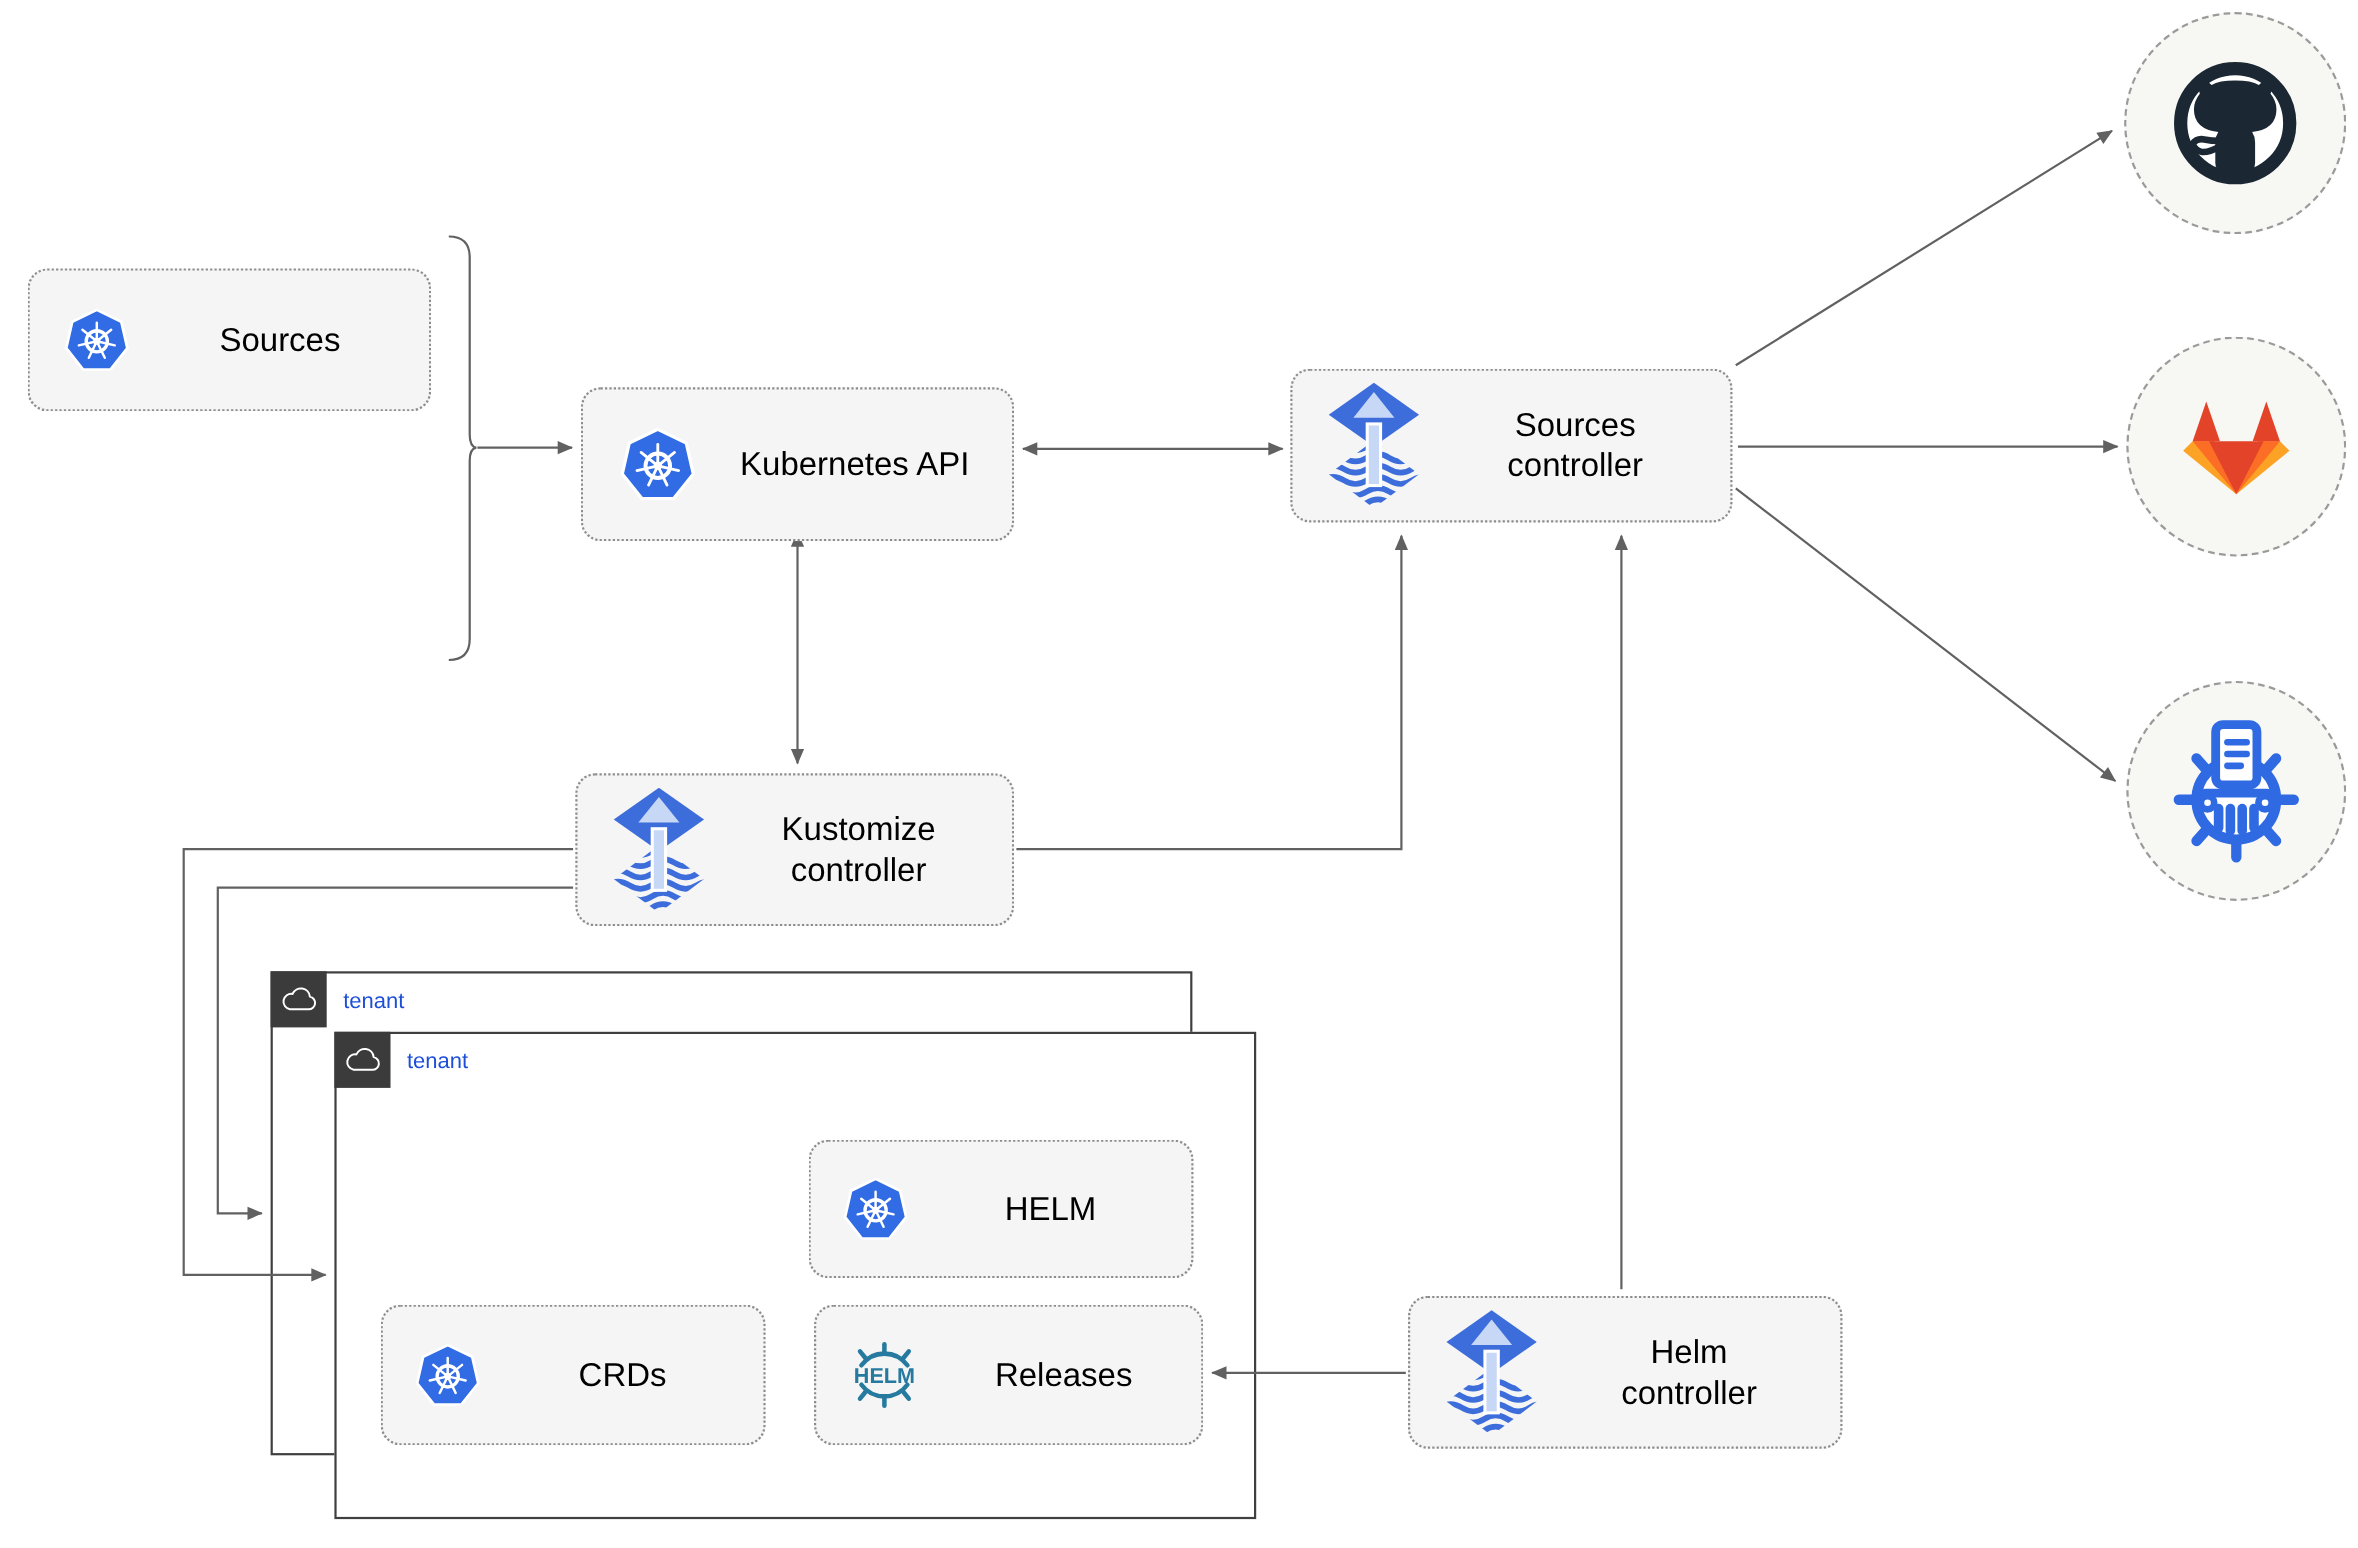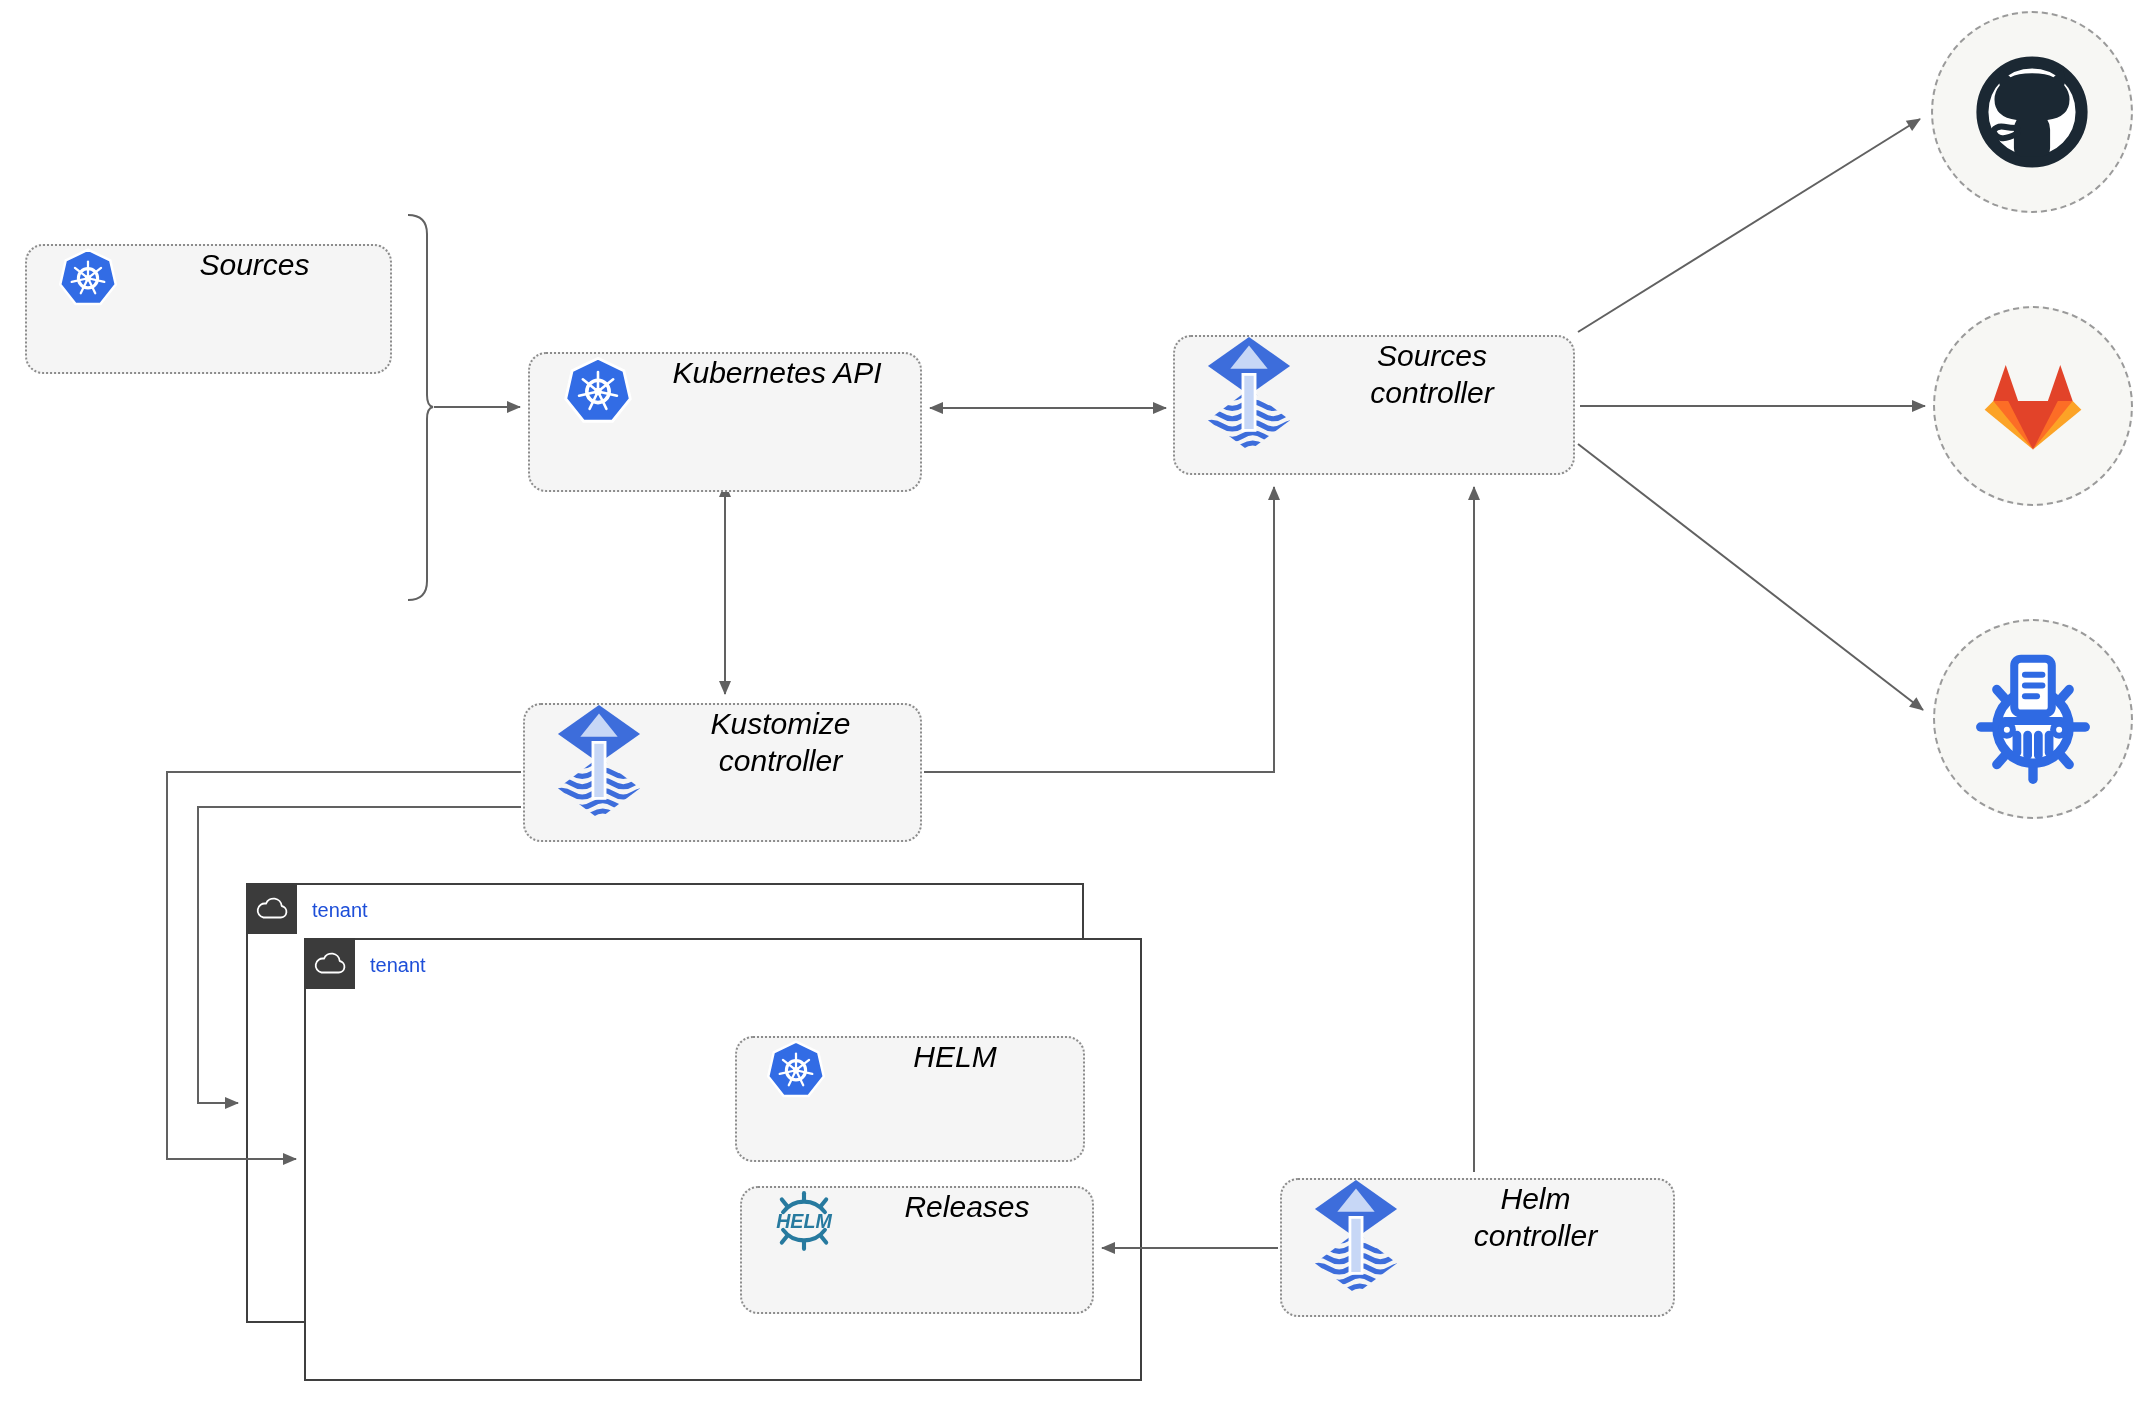--- a/index.html
+++ b/index.html
@@ -1,19 +1,19 @@
 <!DOCTYPE html>
 <html><head>
 <meta charset="utf-8">
 <style>
   html,body{margin:0;padding:0;background:#ffffff;font-family:"Liberation Sans",sans-serif;}
   #canvas{position:relative;width:2144px;height:1407px;background:#ffffff;overflow:hidden;}
 
   .node{position:absolute;background:#f5f5f5;border:2px dotted #8c8c8c;border-radius:18px;
-        display:flex;box-sizing:border-box;z-index:4;font-style:italic;}
+        display:flex;align-items:center;box-sizing:border-box;z-index:4;}
   .node .lbl{flex:1;text-align:center;font-size:30px;color:#000;line-height:37px;}
   .node .icon{flex:0 0 auto;display:block;}
 
   .ext-circle{position:absolute;border:2.5px dashed #9a9a9a;border-radius:50%;background:#f7f7f4;
         display:flex;align-items:center;justify-content:center;box-sizing:border-box;z-index:4;}
 
   .tenant{position:absolute;background:#ffffff;border:2px solid #3f3f3f;box-sizing:border-box;}
   .tenant-head{position:absolute;top:-2px;left:-2px;width:51px;height:51px;background:#3b3b3b;
         display:flex;align-items:center;justify-content:center;}
   .tenant-label{position:absolute;left:64px;top:0;height:51px;line-height:51px;font-size:20px;color:#1d4ed8;}
@@ -139,20 +139,26 @@
           <use href="#sym-cloud"></use>
         </svg>
     </div>
     <div class="tenant-label">tenant</div>
 
     <div class="node" style="left:429px;top:96px;width:350px;height:126px;">
       <svg class="icon" width="62" height="62" style="margin-left:28px;">
           <use href="#sym-k8s"></use>
         </svg>
       <div class="lbl">HELM</div>
+    </div>
+    <div class="node" style="left:40px;top:246px;width:350px;height:128px;">
+      <svg class="icon" width="62" height="62" style="margin-left:28px;">
+          <use href="#sym-k8s"></use>
+        </svg>
+      <div class="lbl">CRDs</div>
     </div>
     <div class="node" style="left:434px;top:246px;width:354px;height:128px;">
       <svg class="icon" width="76" height="66" style="margin-left:24px;">
           <use href="#sym-helm"></use>
         </svg>
       <div class="lbl">Releases</div>
     </div>
   </div>
 
   <svg id="connectors" width="2144" height="1407" viewBox="0 0 2144 1407">

